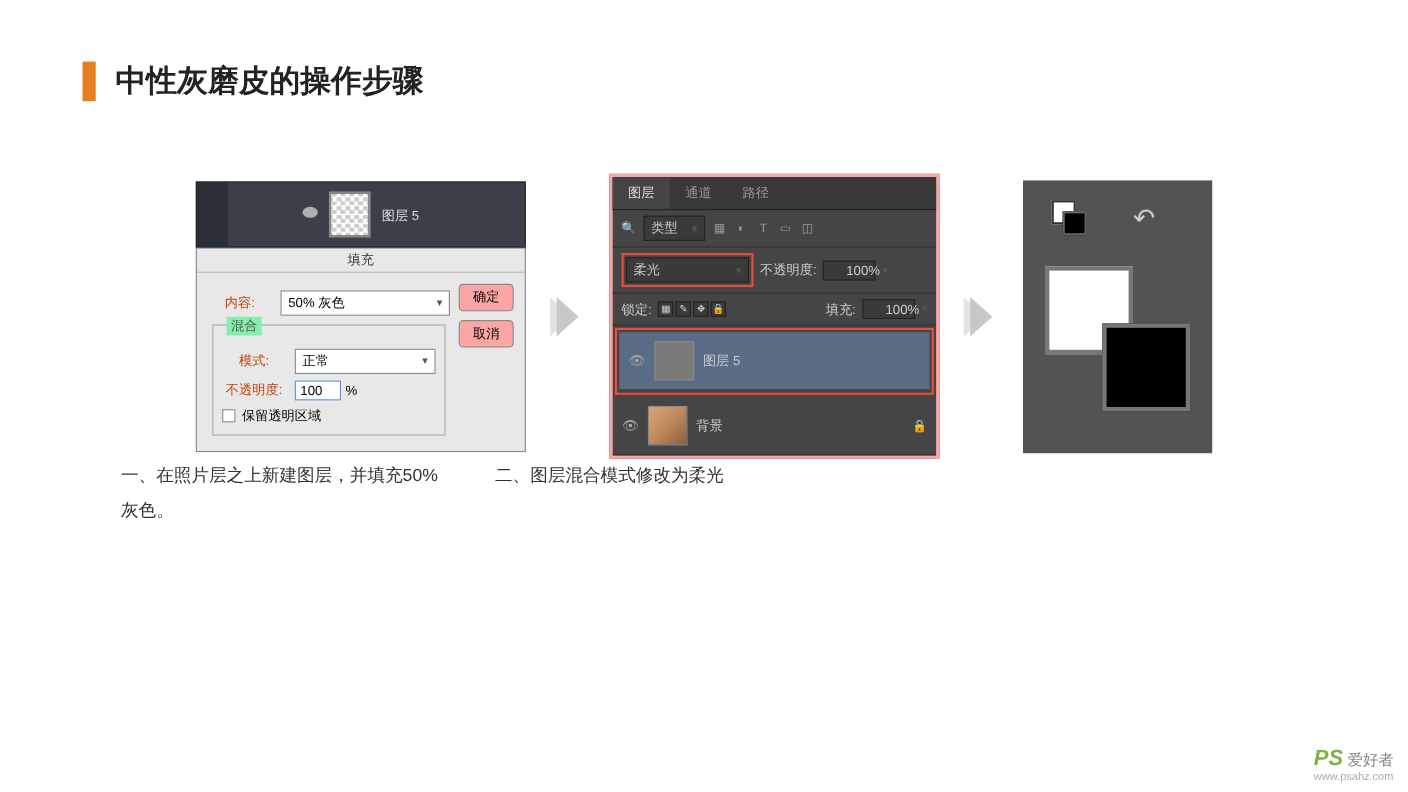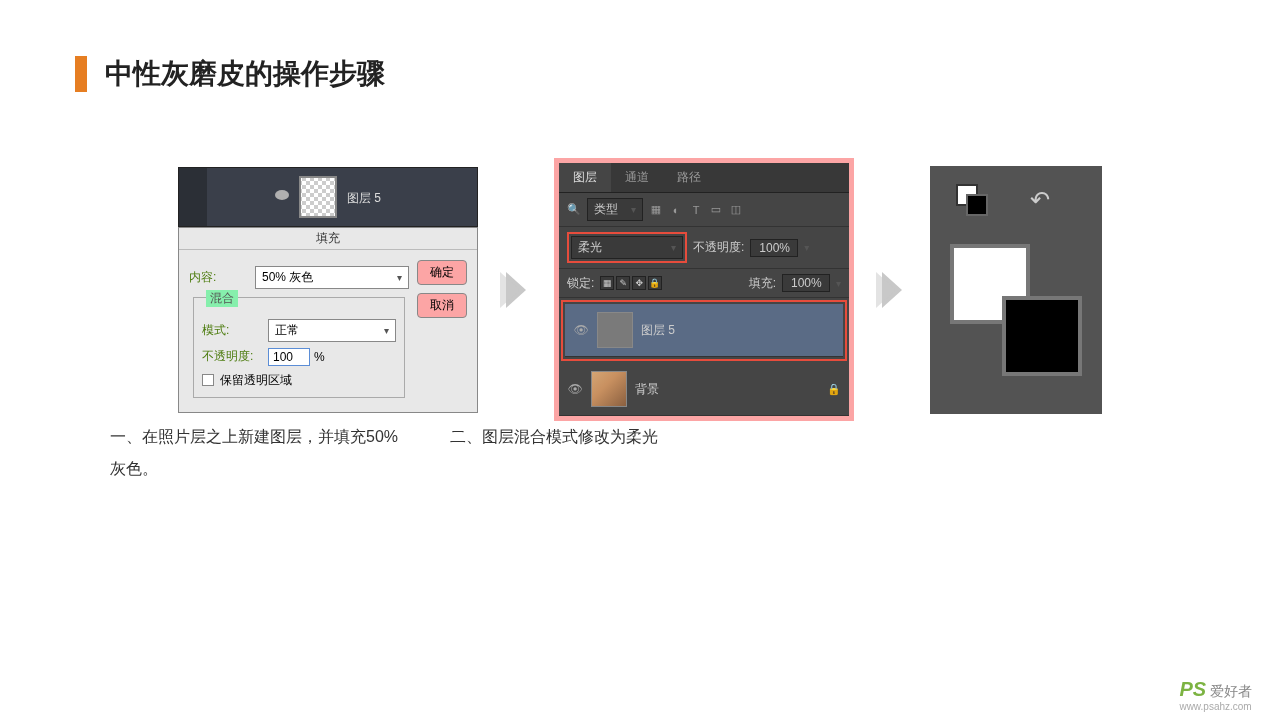--- a/index.html
+++ b/index.html
@@ -19,40 +19,40 @@
 .p1-eye{position:absolute;left:96px;top:22px;width:14px;height:10px;background:#b0b0b0;border-radius:50%}
 .p1-thumb{position:absolute;left:120px;top:8px;width:38px;height:42px;background:repeating-conic-gradient(#ccc 0 25%,#fff 0 50%) 50%/8px 8px;border:2px solid #888}
 .p1-lbl{position:absolute;left:168px;top:22px;color:#ddd;font-size:12px}
 .dlg{background:#e8e8e8;border:1px solid #888;font-size:12px}
 .dlg-title{text-align:center;padding:2px;border-bottom:1px solid #bbb;color:#333}
 .dlg-body{display:flex;padding:10px}
 .dlg-left{flex:1}
 .dlg-right{width:58px;display:flex;flex-direction:column;gap:8px;padding-left:8px}
 .btn{background:#fca5a5;border:1px solid #888;border-radius:4px;padding:3px 6px;text-align:center;cursor:pointer}
 .field-row{display:flex;align-items:center;margin:6px 0}
-.field-lbl{width:66px;text-align:left;padding-right:8px;color:#4d7c0f}
+.field-lbl{width:66px;text-align:center;padding-right:8px;color:#c2410c}
 .dd{flex:1;background:#fff;border:1px solid #888;padding:2px 6px;display:flex;justify-content:space-between;align-items:center}
 .arr{font-size:10px;color:#555}
 .fieldset{border:1px solid #aaa;margin:8px 4px 4px;padding:8px}
 .fieldset-lbl{background:#86efac;padding:0 4px;position:relative;top:-16px;left:4px;color:#555;width:fit-content}
 .fieldset-inner{margin-top:-10px}
 .num-in{background:#fff;border:1px solid #5b8dd6;padding:1px 4px;width:42px;display:inline-block}
 .chk{display:flex;align-items:center;margin-top:4px}
 .chk-box{width:12px;height:12px;border:1px solid #888;background:#fff;margin-right:6px}
 
 
-.p2{width:300px;background:#454545;border:5px solid #fca5a5;font-size:12px;color:#ccc}
+.p2{width:300px;background:#454545;border:3px solid #fca5a5;font-size:12px;color:#ccc}
 .tabs{display:flex;background:#383838;border-bottom:1px solid #222}
 .tab{padding:6px 14px;color:#999}
 .tab.active{background:#454545;color:#ddd}
 .ctrl-row{display:flex;align-items:center;padding:5px 8px;gap:6px;border-bottom:1px solid #333}
 .dd2{background:#3a3a3a;border:1px solid #222;padding:2px 6px;display:flex;align-items:center;justify-content:space-between;flex:1;color:#ccc}
 .ico{width:14px;height:14px;display:inline-flex;align-items:center;justify-content:center;color:#999;font-size:11px}
 .hl-red{border:2px solid #e74c3c;padding:2px}
-.pct{background:#3a3a3a;border:1px solid #222;padding:1px 8px;width:48px}
+.pct{background:#3a3a3a;border:1px solid #222;padding:1px 20px;width:48px}
 .layer-row{display:flex;align-items:center;padding:8px;gap:8px;border-bottom:1px solid #333}
 .layer-row.sel{background:#5a6b85}
 .eye2{color:#aaa;font-size:12px;width:16px;text-align:center}
 .thumb2{width:36px;height:36px;border:1px solid #888}
 .thumb-gray{background:#7a7a7a}
 .thumb-face{background:linear-gradient(135deg,#d4a574 0%,#c89060 40%,#8b6040 100%)}
 .lock2{margin-left:auto;color:#888;font-size:11px}
 .lock-icons{display:flex;gap:2px;align-items:center}
 .lock-icons span{width:14px;height:14px;background:#3a3a3a;border:1px solid #222;display:flex;align-items:center;justify-content:center;font-size:9px}
 
@@ -66,21 +66,21 @@
 .sw-big{position:absolute;left:20px;top:78px}
 .sw-big .a{position:absolute;width:80px;height:80px;background:#fff;border:4px solid #777}
 .sw-big .b{position:absolute;left:52px;top:52px;width:80px;height:80px;background:#000;border:4px solid #777}
 
 
 .captions{display:flex;padding:0 110px;gap:50px}
 .cap{font-size:16px;color:#333;line-height:2}
 .cap1{width:290px}
 .cap2{width:270px}
 .cap3{width:320px}
-.wm{position:absolute;right:28px;bottom:8px;font-size:14px;color:#888}
+.wm{position:absolute;right:13px;bottom:8px;font-size:14px;color:#888}
 .wm b{color:#7cb342;font-style:italic;font-size:20px}
 .wm-url{font-size:10px;color:#aaa}
 </style>
 </head>
 <body>
 
 <div class="header">
   <div class="accent"></div>
   <div class="title">中性灰磨皮的操作步骤</div>
 </div>

